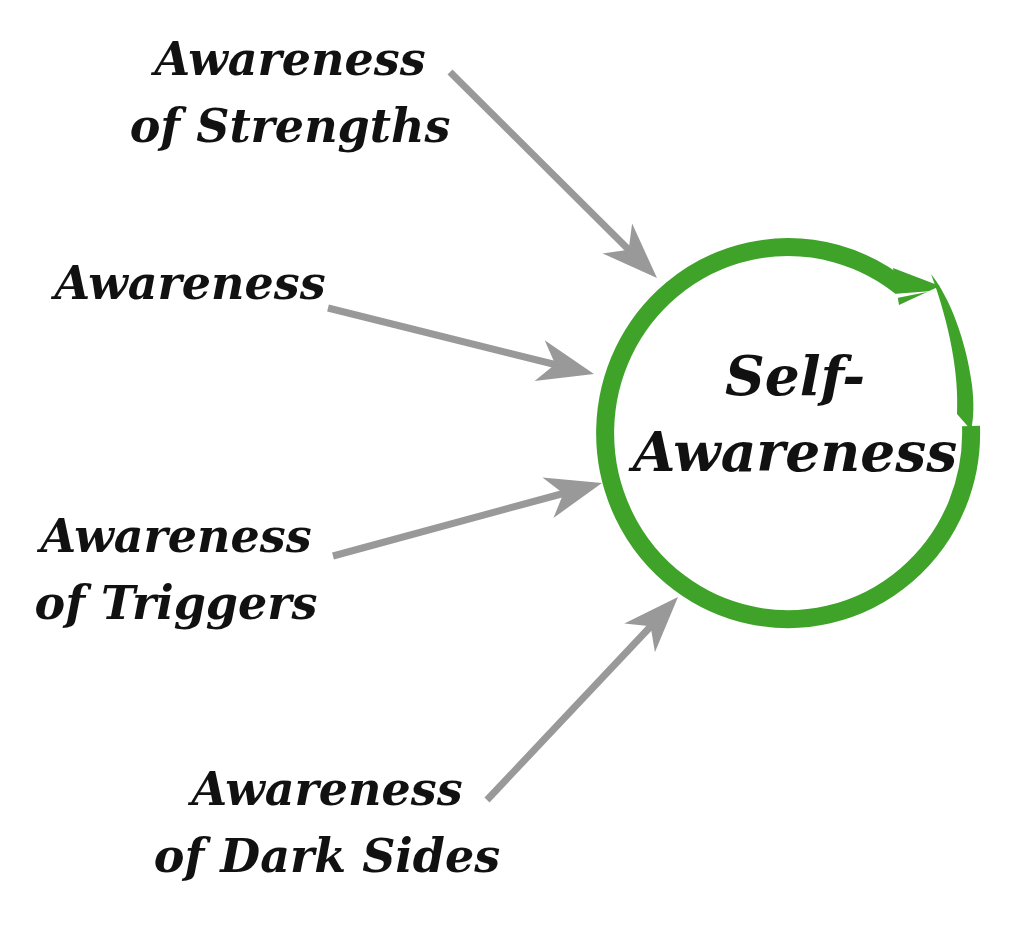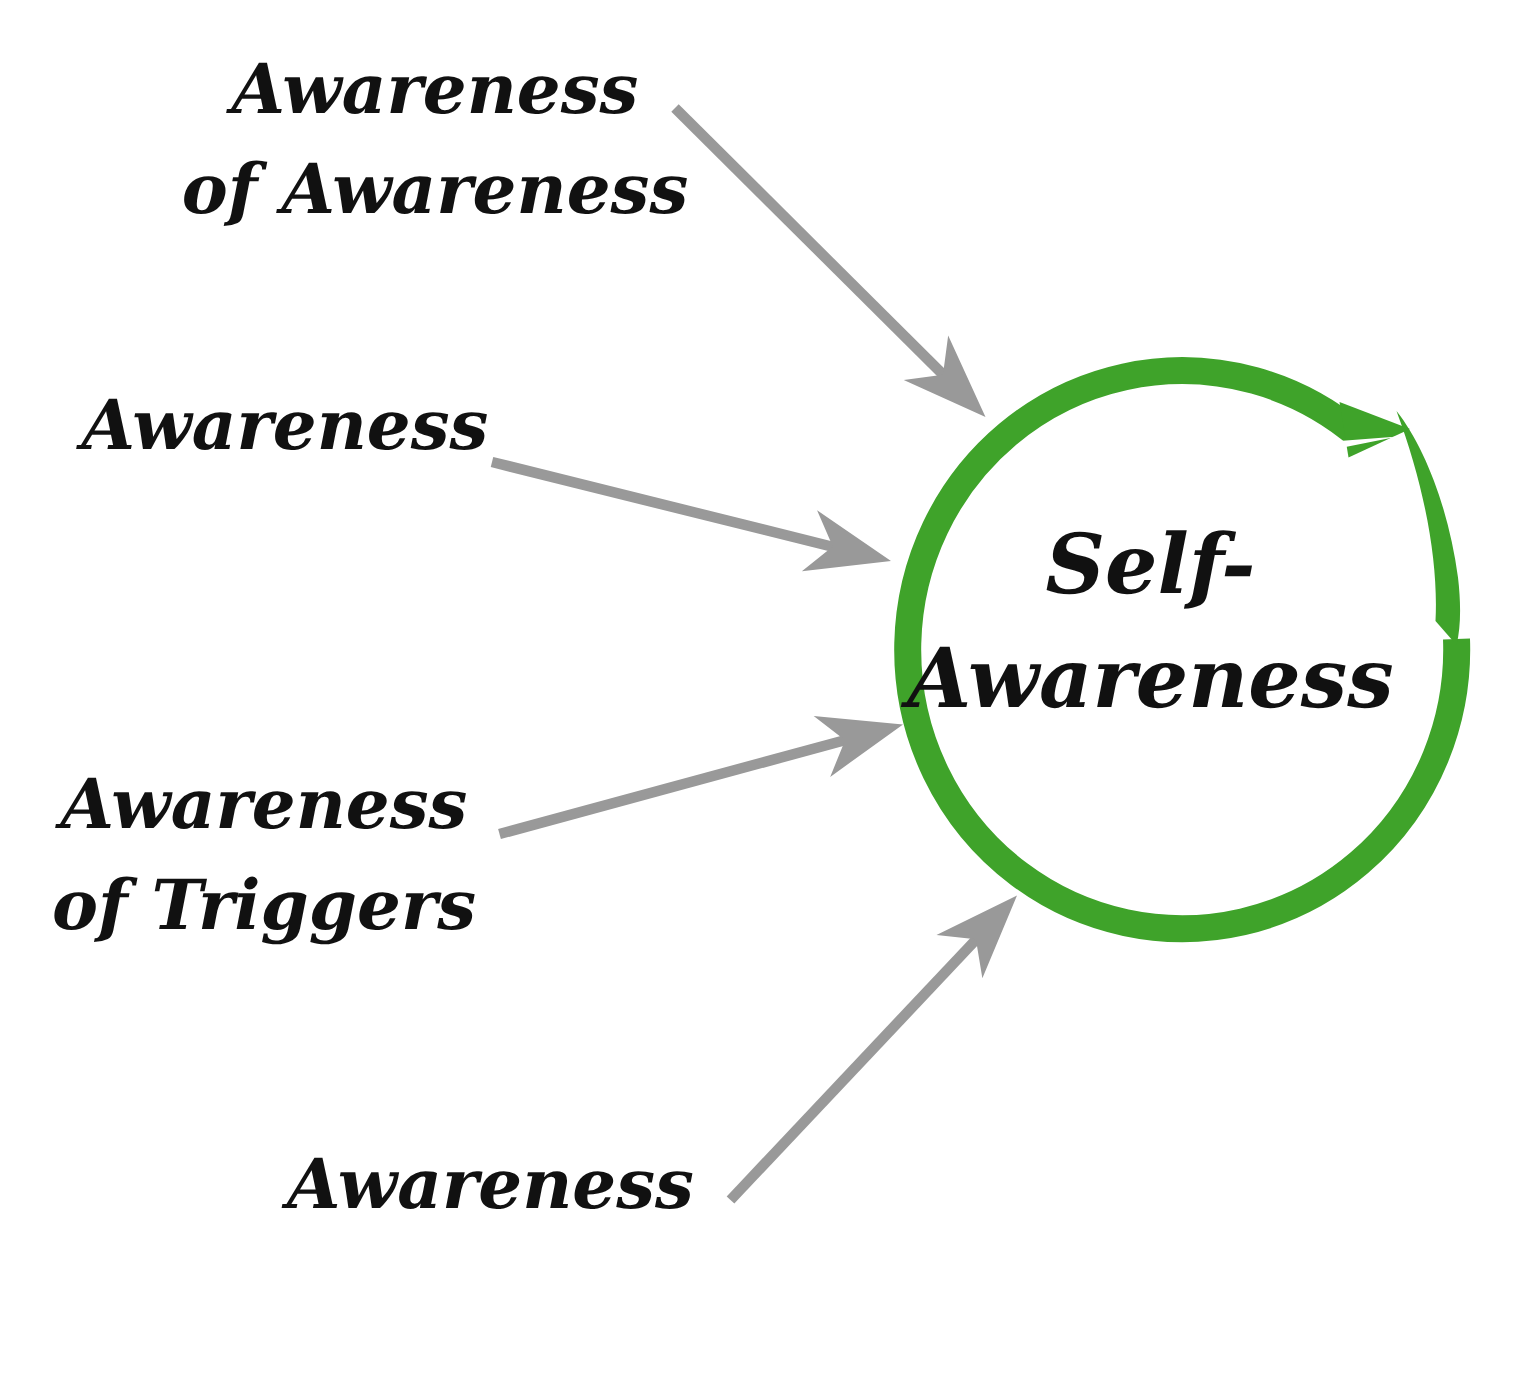--- a/index.html
+++ b/index.html
@@ -31,21 +31,21 @@
     line-height: 67px;
     color: #111111;
     white-space: nowrap;
   }
   .label-weakness  { left: 90px;  top: 26px;  width: 400px; }
   .label-strengths { left: 0px;   top: 250px; width: 380px; }
   .label-triggers  { left: -4px;  top: 503px; width: 360px; }
   .label-darksides { left: 117px; top: 756px; width: 420px; }
   .center-label {
     position: absolute;
-    left: 557px;
+    left: 585px;
     top: 338px;
     width: 420px;
     text-align: center;
     font-style: italic;
     font-weight: bold;
     font-size: 55px;
     line-height: 76px;
     color: #111111;
     white-space: nowrap;
   }
@@ -81,34 +81,35 @@
     </g>
 
     <g>
       <line x1="487" y1="800" x2="652" y2="625" stroke="#999999" stroke-width="7"></line>
       <polygon points="0,0 -56,-21 -40,0 -56,21" transform="translate(678,597) rotate(-46.74)" fill="#999999"></polygon>
     </g>
   </svg>
 
   <div class="label label-weakness">
     <div>Awareness</div>
-    <div>of Awareness</div>
+    <div>of Strengths</div>
   </div>
 
   <div class="label label-strengths">
     <div>Awareness</div>
   </div>
 
   <div class="label label-triggers">
     <div>Awareness</div>
     <div>of Triggers</div>
   </div>
 
   <div class="label label-darksides">
     <div>Awareness</div>
+    <div>of Dark Sides</div>
   </div>
 
   <div class="center-label">
     <div>Self-</div>
     <div>Awareness</div>
   </div>
 
 </div>
 
 </body></html>

